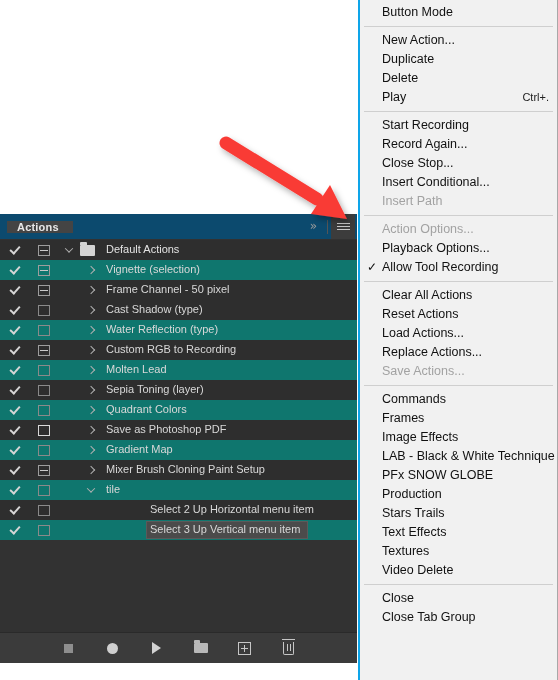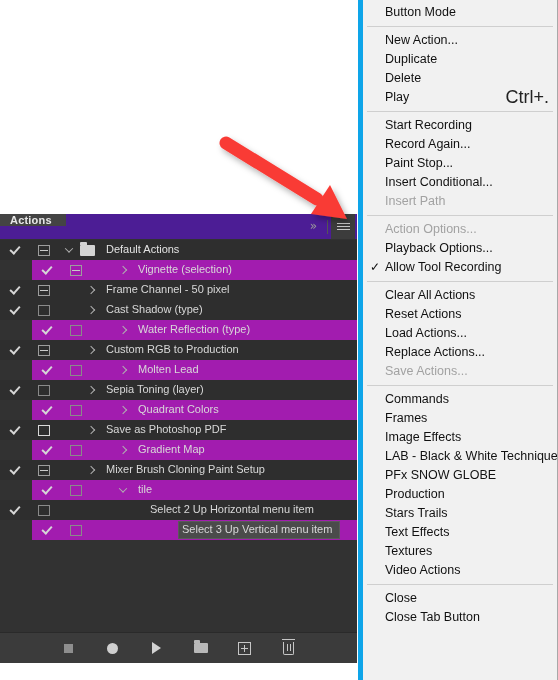--- a/index.html
+++ b/index.html
@@ -21,25 +21,26 @@
     width: 357px; height: 449px;
     background: #323232;
     box-sizing: border-box;
     display: flex;
     flex-direction: column;
   }
 
   
   .panel-tabbar {
     height: 25px;
-    background: #4c1d95;
-    display: flex;
-    align-items: flex-start;
+    background: #0c4a6e;
+    display: flex;
+    align-items: center;
     position: relative;
     flex: 0 0 auto;
+    padding-left: 7px;
   }
   .panel-tab {
     background: #444444;
     color: #e8e8e8;
     font-size: 11px;
     font-weight: bold;
     display: flex;
     align-items: center;
     padding: 0 14px 0 10px;
     letter-spacing: .2px;
@@ -86,21 +87,21 @@
     overflow: hidden;
     padding-top: 1px;
   }
   .action-row {
     height: 20px;
     display: flex;
     align-items: center;
     position: relative;
     background: #2e2e2e;
   }
-  .action-row.alt { background: #a21caf; margin-left: 32px; }
+  .action-row.alt { background: #0f766e; }
   .action-row.selected .row-label {
     background: #4b4b4b;
     box-shadow: 0 0 0 1px #5a5a5a inset;
   }
 
   .col-check {
     width: 30px;
     display: flex; align-items: center; justify-content: center;
     flex: 0 0 auto;
   }
@@ -253,42 +254,42 @@
     width:1px; height:7px; background:#c6c6c6;
     box-shadow: 3px 0 0 #c6c6c6;
   }
 
   
   #context-menu {
     position: absolute;
     left: 358px; top: 0;
     width: 200px; height: 680px;
     background: #f1f1f1;
-    border-left: 5px solid #0ea5e9;
+    border-left: 2px solid #0ea5e9;
     border-right: 1px solid #a8a8a8;
     box-sizing: border-box;
     padding-top: 3px;
     font-size: 12.5px;
     color: #111111;
     overflow: hidden;
   }
   .menu-item {
     height: 19px;
     display: flex;
     align-items: center;
     padding: 0 8px 0 22px;
     position: relative;
     white-space: nowrap;
     line-height: 19px;
   }
   .menu-item .mi-label { flex: 1 1 auto; }
   .menu-item .mi-accel {
     color: #222;
     padding-left: 12px;
-    font-size: 18px;
+    font-size: 11px;
   }
   .menu-item.disabled { color: #a2a2a2; }
   .menu-item.highlighted {
     background: #0a64d2;
     color: #ffffff;
   }
   .menu-item .mi-check {
     position: absolute;
     left: 7px; top: 0;
     width: 10px; height: 19px;
@@ -403,21 +404,21 @@
         <div class="col-check">
           <span class="chk"></span>
         </div>
         <div class="col-dlg">
           <span class="dlgbox filled"></span>
         </div>
         <div style="width: 22px;"></div>
         <div class="col-tri">
           <span class="tri closed"></span>
         </div>
-        <span class="row-label">Custom RGB to Production</span>
+        <span class="row-label">Custom RGB to Recording</span>
       </div>
       <div class="action-row alt">
         <div class="col-check">
           <span class="chk"></span>
         </div>
         <div class="col-dlg">
           <span class="dlgbox hollow"></span>
         </div>
         <div style="width: 22px;"></div>
         <div class="col-tri">
@@ -566,21 +567,21 @@
       <span class="mi-accel">Ctrl+.</span>
     </div>
     <div class="menu-sep"></div>
     <div class="menu-item">
       <span class="mi-label">Start Recording</span>
     </div>
     <div class="menu-item">
       <span class="mi-label">Record Again...</span>
     </div>
     <div class="menu-item">
-      <span class="mi-label">Paint Stop...</span>
+      <span class="mi-label">Close Stop...</span>
     </div>
     <div class="menu-item">
       <span class="mi-label">Insert Conditional...</span>
     </div>
     <div class="menu-item disabled">
       <span class="mi-label">Insert Path</span>
     </div>
     <div class="menu-sep"></div>
     <div class="menu-item disabled">
       <span class="mi-label">Action Options...</span>
@@ -630,28 +631,28 @@
     <div class="menu-item">
       <span class="mi-label">Stars Trails</span>
     </div>
     <div class="menu-item">
       <span class="mi-label">Text Effects</span>
     </div>
     <div class="menu-item">
       <span class="mi-label">Textures</span>
     </div>
     <div class="menu-item">
-      <span class="mi-label">Video Actions</span>
+      <span class="mi-label">Video Delete</span>
     </div>
     <div class="menu-sep"></div>
     <div class="menu-item">
       <span class="mi-label">Close</span>
     </div>
     <div class="menu-item">
-      <span class="mi-label">Close Tab Button</span>
+      <span class="mi-label">Close Tab Group</span>
     </div>
   </div>
 
 <svg id="red-arrow" viewBox="0 0 558 680" xmlns="http://www.w3.org/2000/svg">
   <defs>
     <filter id="arrShadow" x="-25%" y="-25%" width="160%" height="160%">
       <feDropShadow dx="3" dy="4" stdDeviation="3" flood-color="#000" flood-opacity="0.30"></feDropShadow>
     </filter>
   </defs>
   <g filter="url(#arrShadow)">

